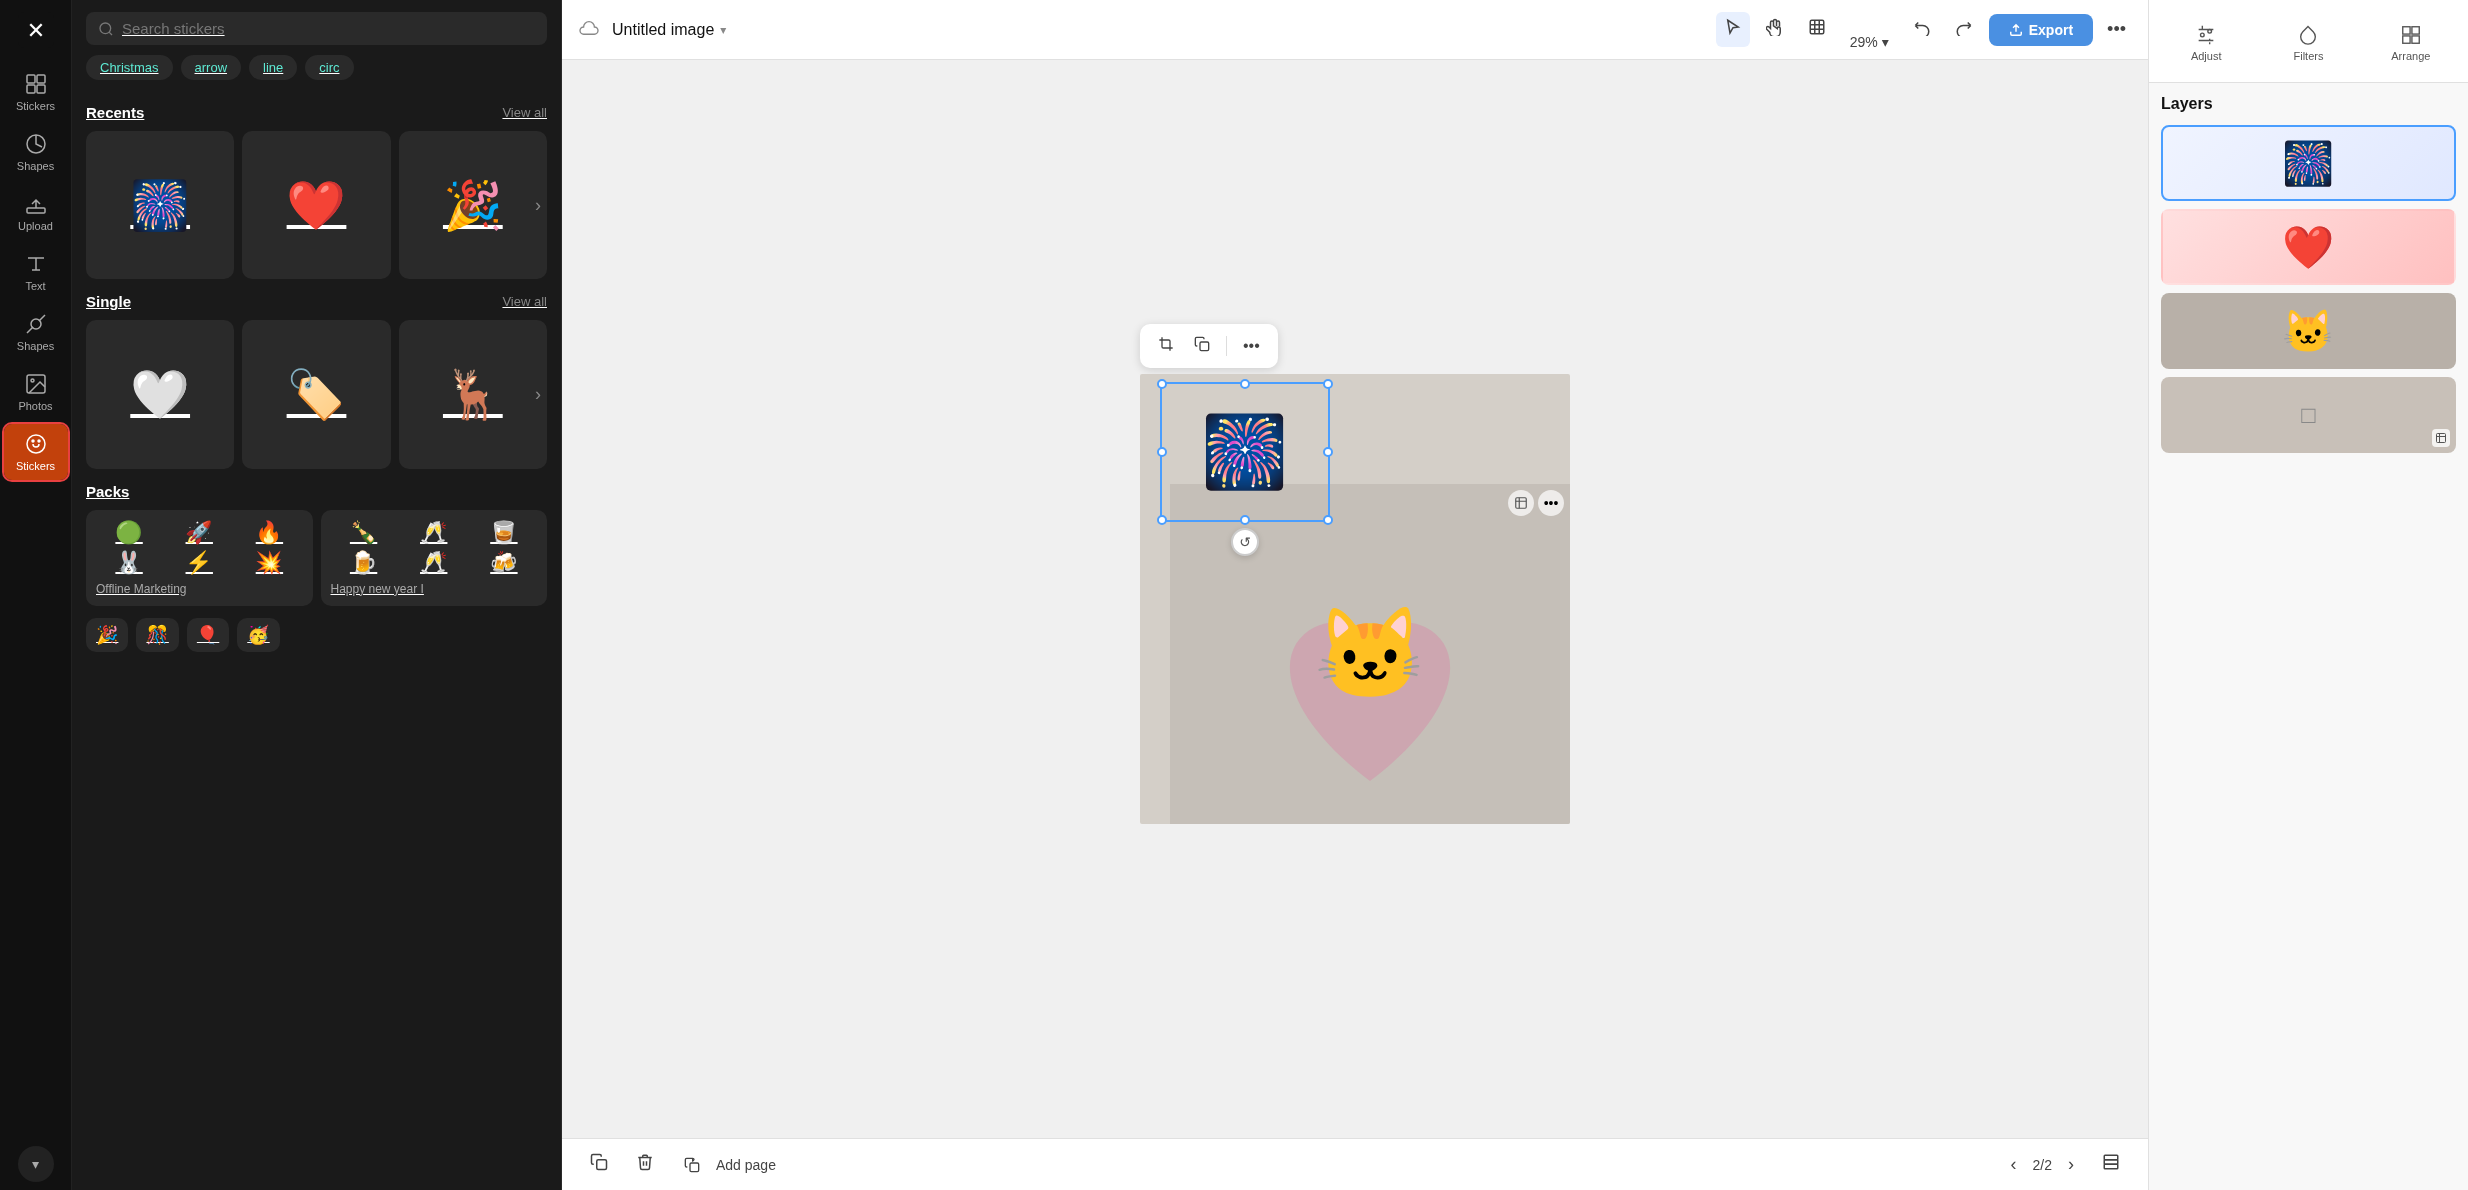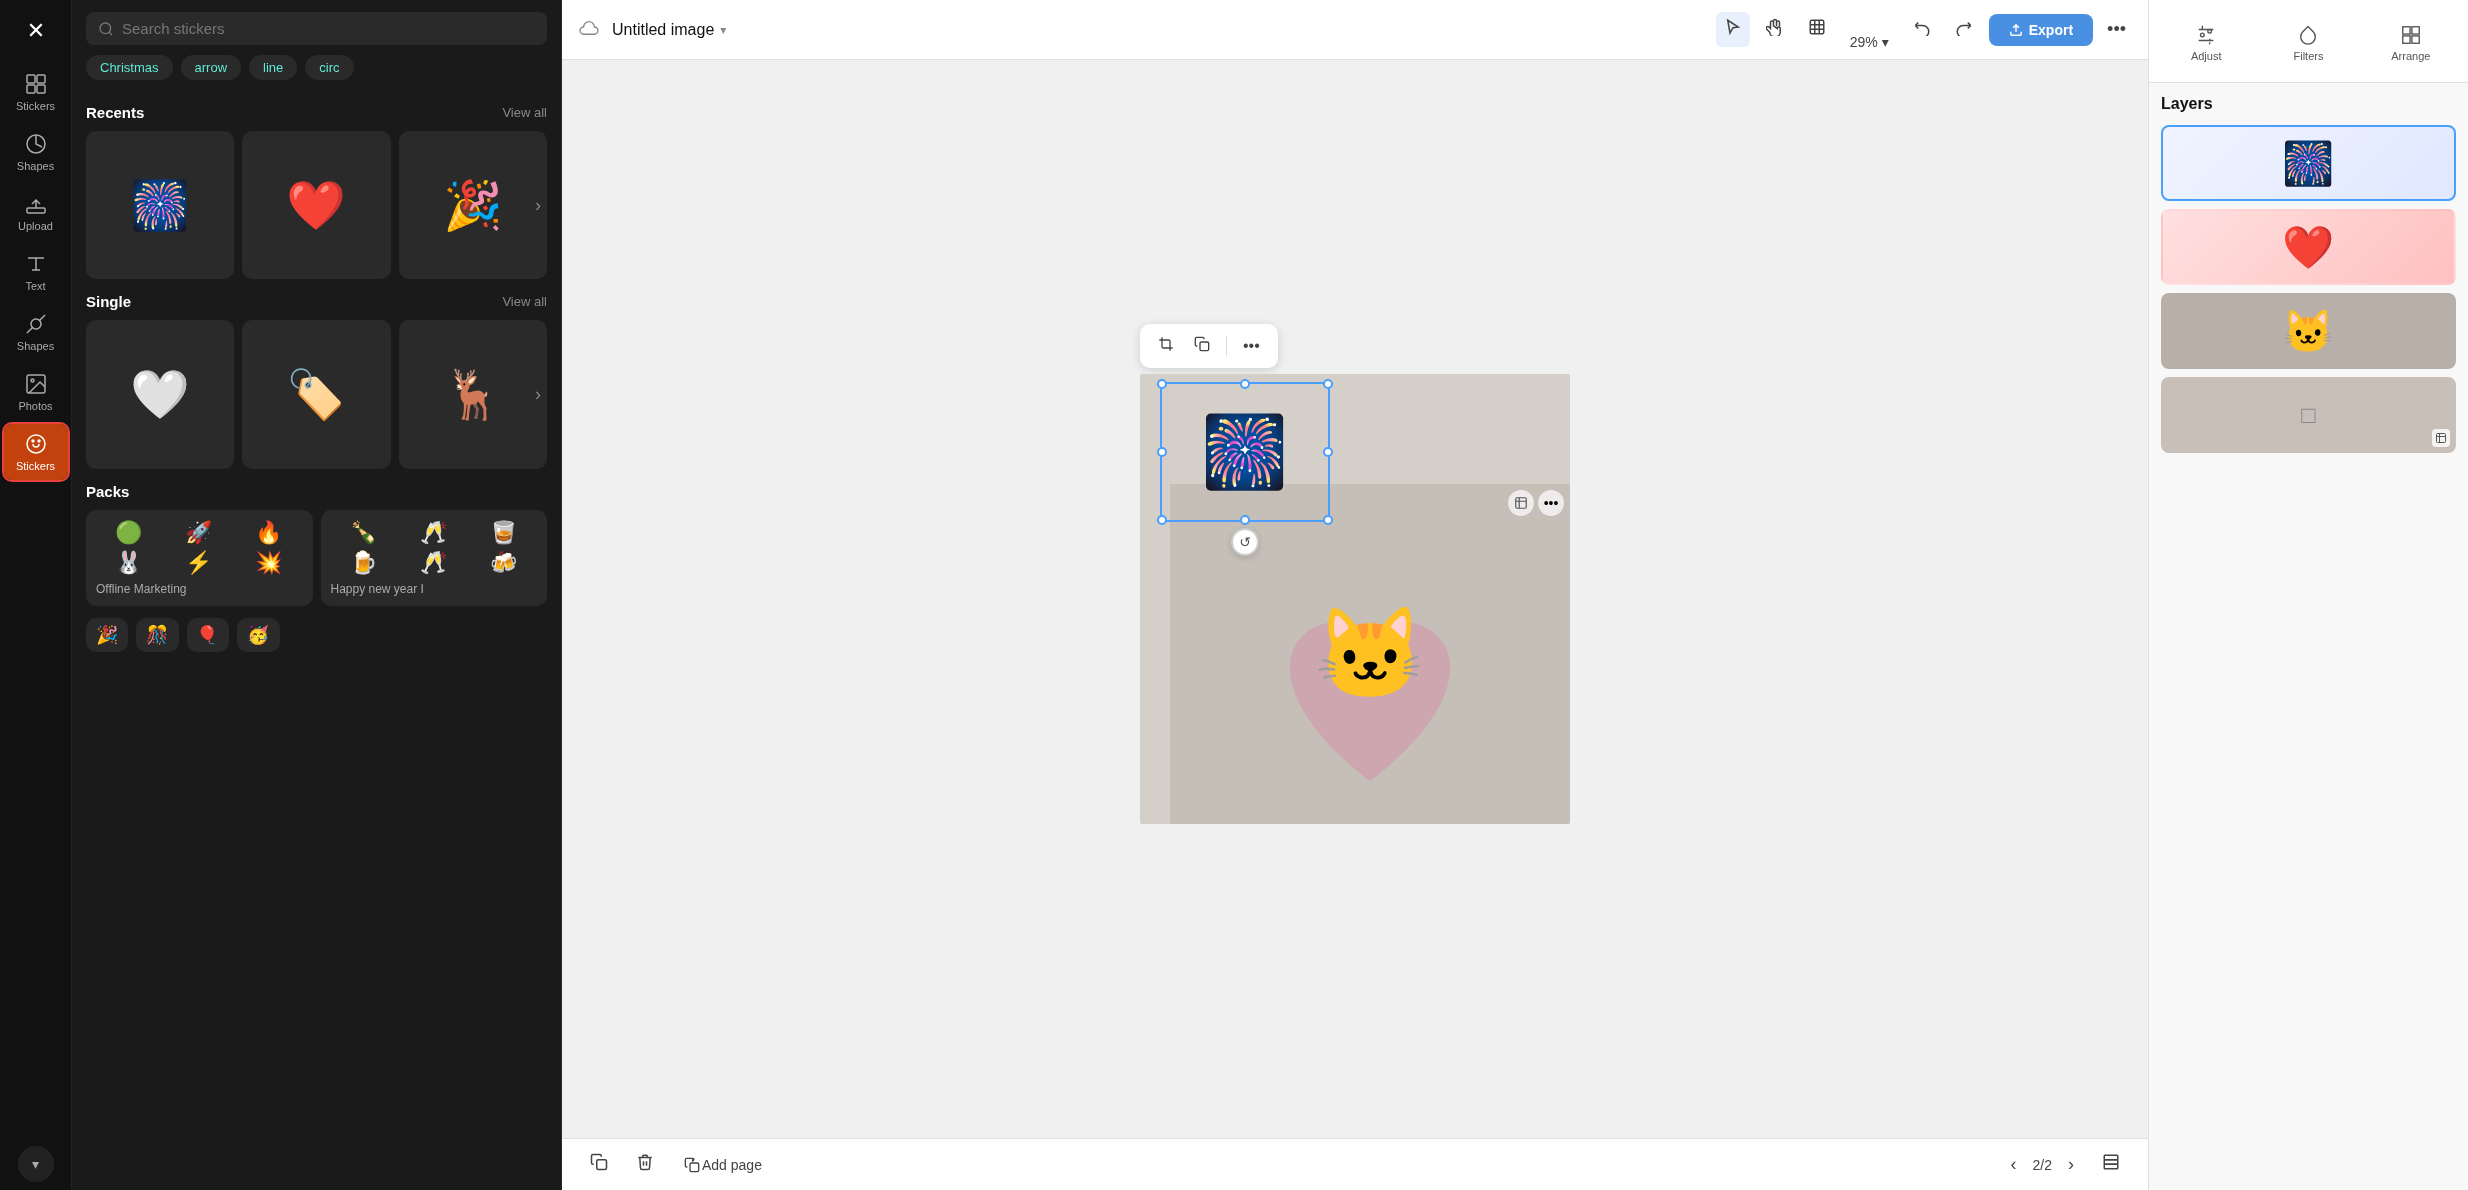--- a/index.html
+++ b/index.html
@@ -50,20 +50,21 @@
     }
 
     
     .stickers-panel {
       width: 490px;
       background: #1a1a1a;
       display: flex; flex-direction: column;
       border-right: 1px solid #2a2a2a;
       flex-shrink: 0;
       overflow: hidden;
+      text-decoration: underline;
     }
     .search-bar {
       padding: 12px 14px 10px;
       display: flex; align-items: center;
       gap: 8px;
       background: #1a1a1a;
     }
     .search-input-wrap {
       flex: 1;
       background: #2a2a2a;
@@ -221,21 +222,21 @@
     .bottom-bar {
       height: 52px; background: #fff;
       display: flex; align-items: center; padding: 0 20px;
       border-top: 1px solid #e0e0e0; gap: 12px; flex-shrink: 0;
     }
     .bottom-tool-btn {
       background: none; border: none; cursor: pointer;
       padding: 6px 8px; border-radius: 6px; font-size: 18px; color: #444;
     }
     .add-page-btn {
-      display: flex; align-items: center; gap: 2px;
+      display: flex; align-items: center; gap: 16px;
       background: none; border: none; cursor: pointer;
       font-size: 14px; color: #444; padding: 6px 10px; border-radius: 6px;
     }
     .page-nav { margin-left: auto; display: flex; align-items: center; gap: 8px; }
     .page-nav-btn {
       background: none; border: none; cursor: pointer;
       font-size: 18px; color: #444; padding: 4px 8px; border-radius: 4px;
     }
     .page-indicator { font-size: 14px; color: #444; }
     .page-actions { display: flex; gap: 8px; }

